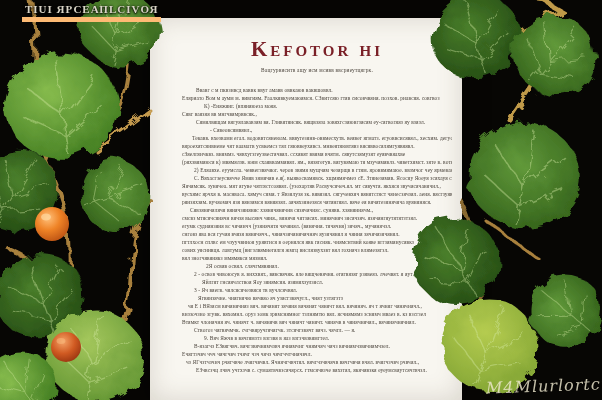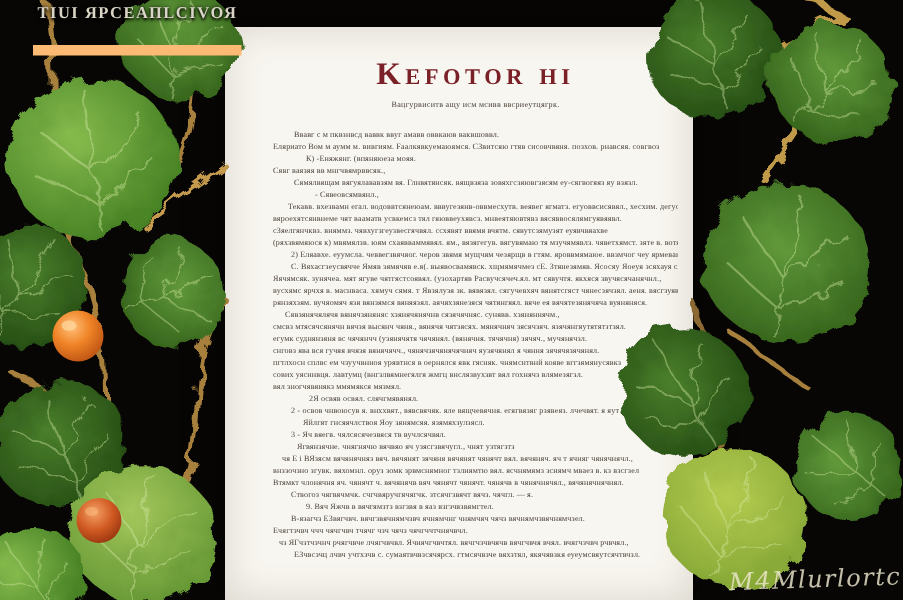--- a/index.html
+++ b/index.html
@@ -16,21 +16,21 @@
   .doc-subtitle{text-align:center;color:#4b443c;font-size:5.4px;line-height:7px;
                 margin-top:6px;letter-spacing:.2px;}
   .doc-body{margin-top:12px;color:#4b443c;}
   .tline{font-size:5.4px;line-height:8px;white-space:nowrap;overflow:hidden;
          letter-spacing:.1px;}
   
   .banner{position:absolute;top:2px;z-index:5;color:#d9d4c6;font-size:11px;
           line-height:14px;letter-spacing:1px;font-weight:700;
           font-family:"Liberation Serif", serif;
           text-shadow:0 1px 2px #000,0 0 3px #000;
-          border-bottom:7px solid #fdba74;padding:0 3px 14px 3px;}
+          border-bottom:5px solid #fdba74;padding:0 3px 1px 3px;}
   .banner-left{left:22px;}
   .banner-right{right:6px;}
   
   .watermark{position:absolute;left:486px;top:376px;z-index:5;
              font-family:"DejaVu Serif", serif;font-style:italic;
              font-size:16px;color:rgba(238,232,206,.82);
              transform:rotate(-2deg);letter-spacing:1px;}
   
   .foliage-svg{position:absolute;left:0;top:0;z-index:3;pointer-events:none;}
 </style>

